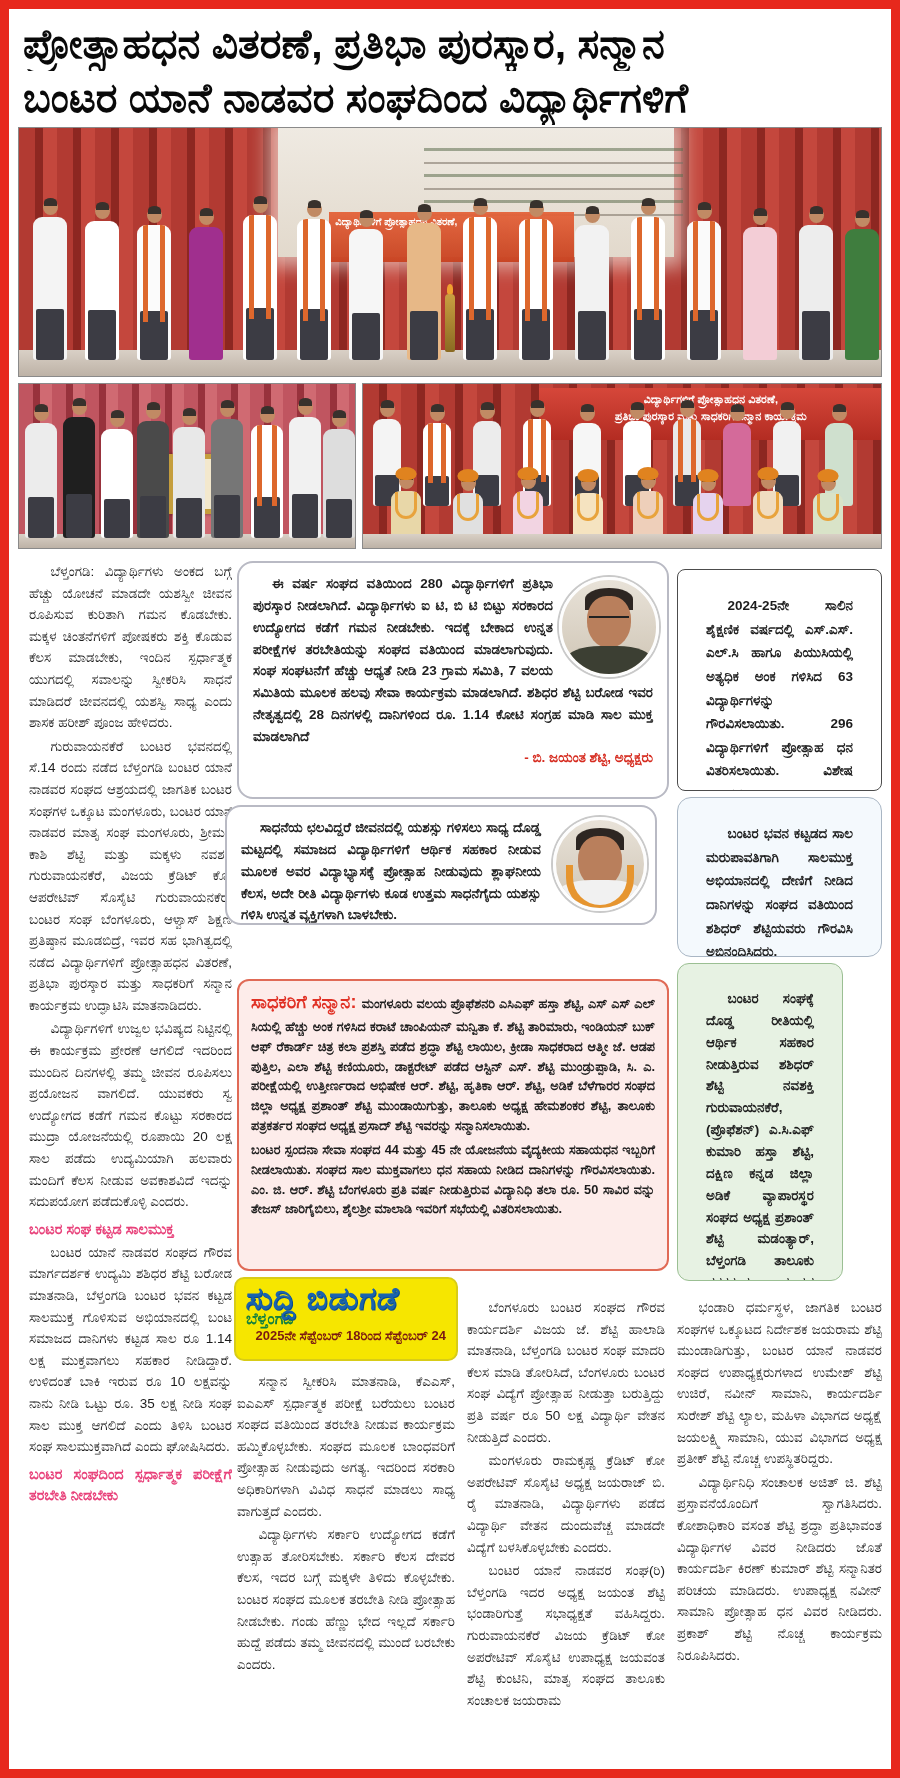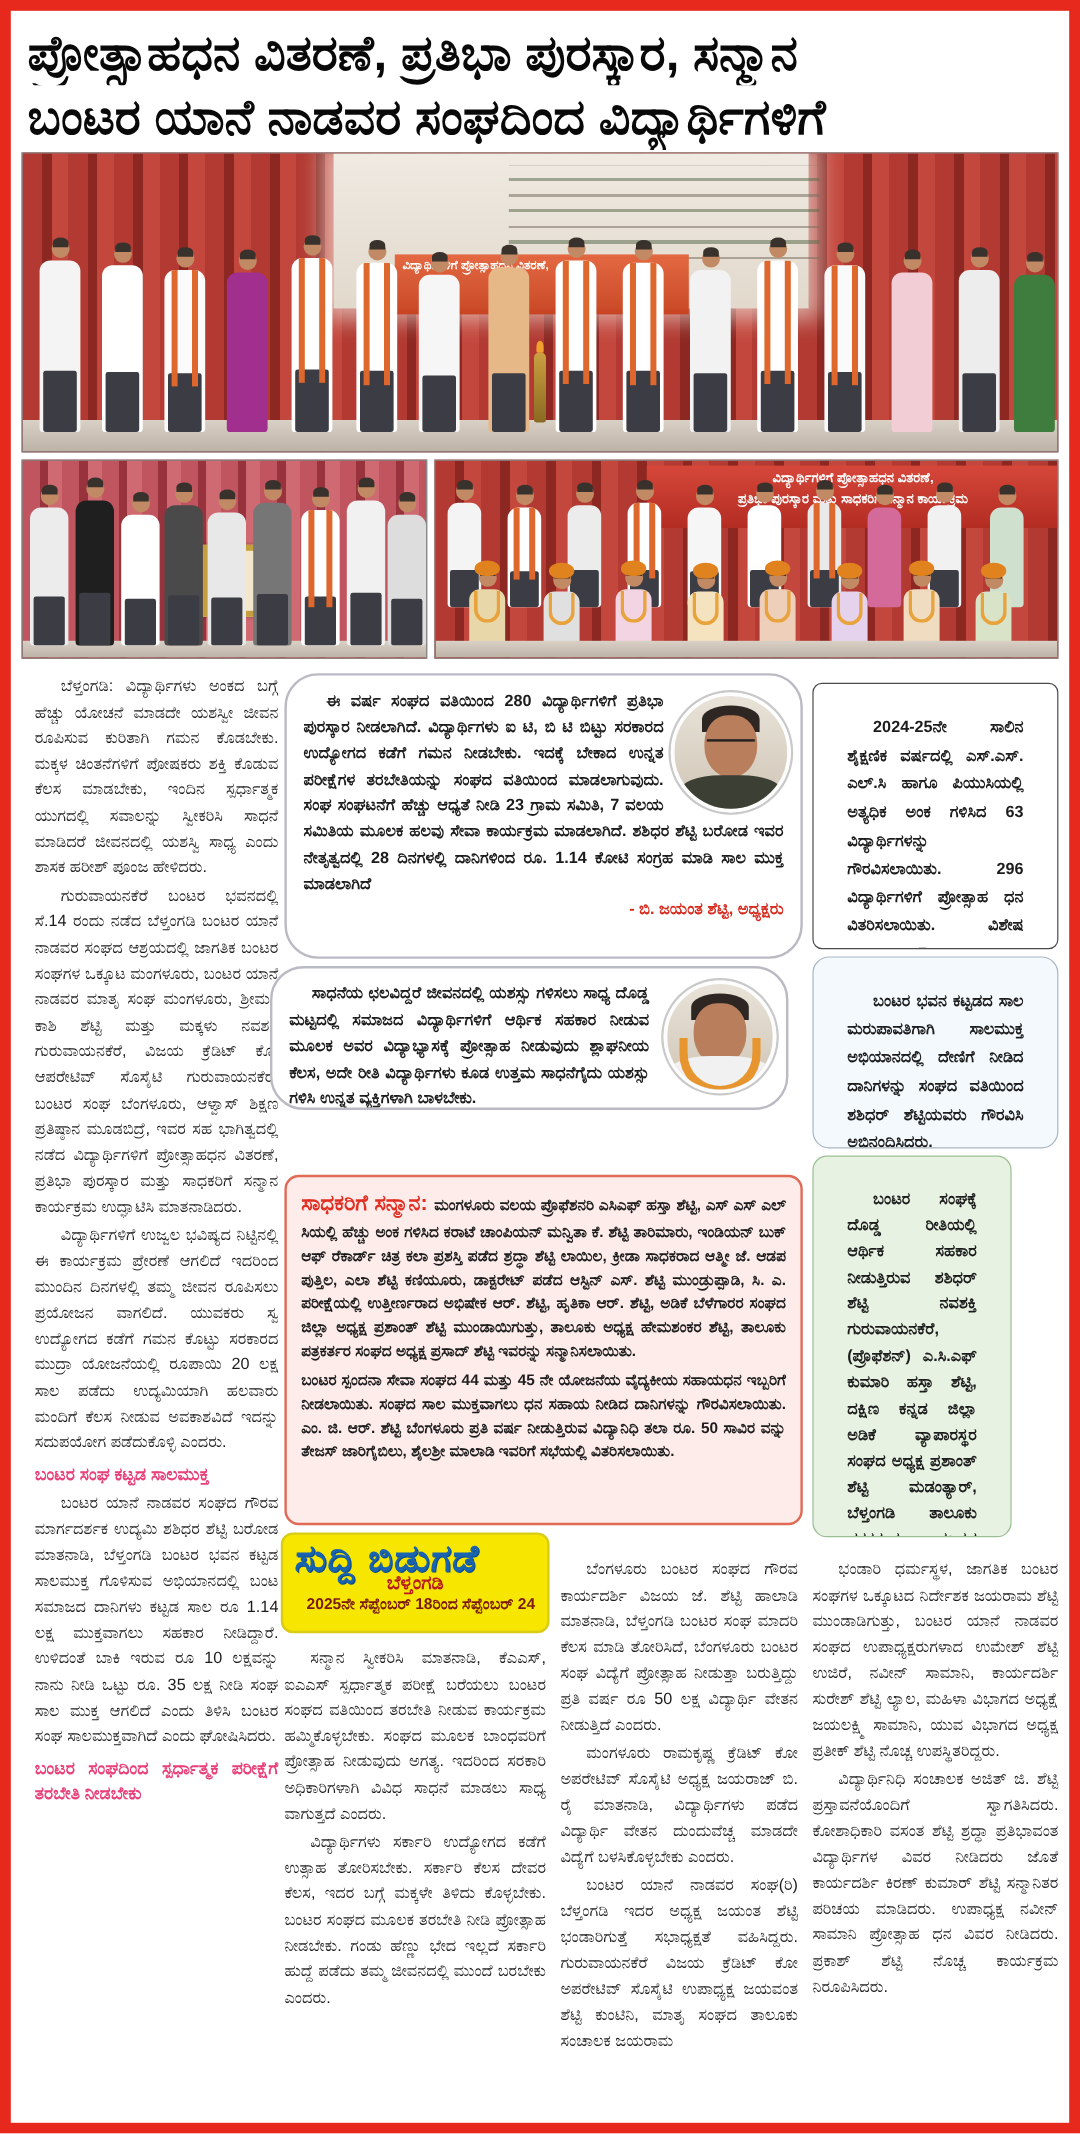--- a/index.html
+++ b/index.html
@@ -49,21 +49,21 @@
   .p-garland{position:absolute;top:18px;left:50%;transform:translateX(-50%);width:16px;height:24px;
              border:3px solid #e8a33c;border-top:none;border-radius:0 0 12px 12px;}
   .p-basket{position:absolute;bottom:-7px;left:50%;transform:translateX(-50%);width:26px;height:12px;
             border-radius:50%;background:radial-gradient(#f2b13a 30%,#c96a1e);}
 
   
   .col{font-size:13.5px;line-height:1.6;text-align:justify;overflow:hidden;}
   .col p{margin:0 0 2px 0;text-indent:1.6em;}
   .subhead{color:#e8417a;font-weight:bold;text-indent:0 !important;font-size:14.5px;line-height:1.45;margin:6px 0 2px 0 !important;}
 
-  .qbox{border:2px solid #b9bac4;border-radius:28px;background:#fff;padding:10px 14px;overflow:hidden;}
+  .qbox{border:2px solid #b9bac4;border-radius:16px;background:#fff;padding:10px 14px;overflow:hidden;}
   .qbox .qtext{font-weight:bold;font-size:13.5px;line-height:1.62;text-align:justify;}
   .qbox .qtext::first-letter{margin-left:1.4em;}
   .attr{color:#d62b1f;font-weight:bold;font-size:13.5px;text-align:right;margin-top:2px;}
   .attr.center{text-align:center;}
   .p-spacer{float:right;width:100px;height:104px;shape-outside:inset(0);}
 
   .portrait{position:absolute;width:94px;height:94px;border-radius:50%;overflow:hidden;
             border:3px solid #fdfdfd;box-shadow:0 0 0 2px #c9c9c9;background:linear-gradient(#e8e2d8,#cfc5b5);}
   .pt-face{position:absolute;left:50%;top:16px;transform:translateX(-50%);width:44px;height:52px;
            border-radius:46% 46% 52% 52%;background:#b97f5c;}
@@ -82,21 +82,21 @@
 
   .rbox{overflow:hidden;padding:8px 12px;font-weight:bold;font-size:13.5px;line-height:1.75;text-align:justify;}
   .rbox p{margin:16px;text-indent:1.6em;}
   .rbox.stats{border:1.5px solid #4c4c4c;border-radius:8px;background:#fff;}
   .rbox.donors{border:1.5px solid #a9b6c4;border-radius:14px;background:#f4f9fd;}
   .rbox.honour{border:1.5px solid #9bbf93;border-radius:12px;background:#e7f2e3;}
 
   .logo{background:#f6e600;border-radius:10px;border:2px solid #d8cc17;padding:4px 10px 5px 10px;overflow:hidden;}
   .logo-title{color:#1a63ae;font-weight:bold;font-size:31px;line-height:1.0;letter-spacing:1px;
               text-shadow:1px 1px 0 #0c4c8c;transform:skewX(-4deg);white-space:nowrap;}
-  .logo-place{color:#b91c1c;font-weight:bold;font-size:16px;text-align:center;margin-top:-4px;}
+  .logo-place{color:#15803d;font-weight:bold;font-size:16px;text-align:left;margin-top:-4px;}
   .logo-date{color:#7a1a12;font-weight:bold;font-size:13px;text-align:right;}
 </style>
 </head>
 <body>
 
 <div class="page">
 
   <div class="abs headline">
     <div>ಪ್ರೋತ್ಸಾಹಧನ ವಿತರಣೆ, ಪ್ರತಿಭಾ ಪುರಸ್ಕಾರ, ಸನ್ಮಾನ</div>
     <div>ಬಂಟರ ಯಾನೆ ನಾಡವರ ಸಂಘದಿಂದ ವಿದ್ಯಾರ್ಥಿಗಳಿಗೆ</div>

